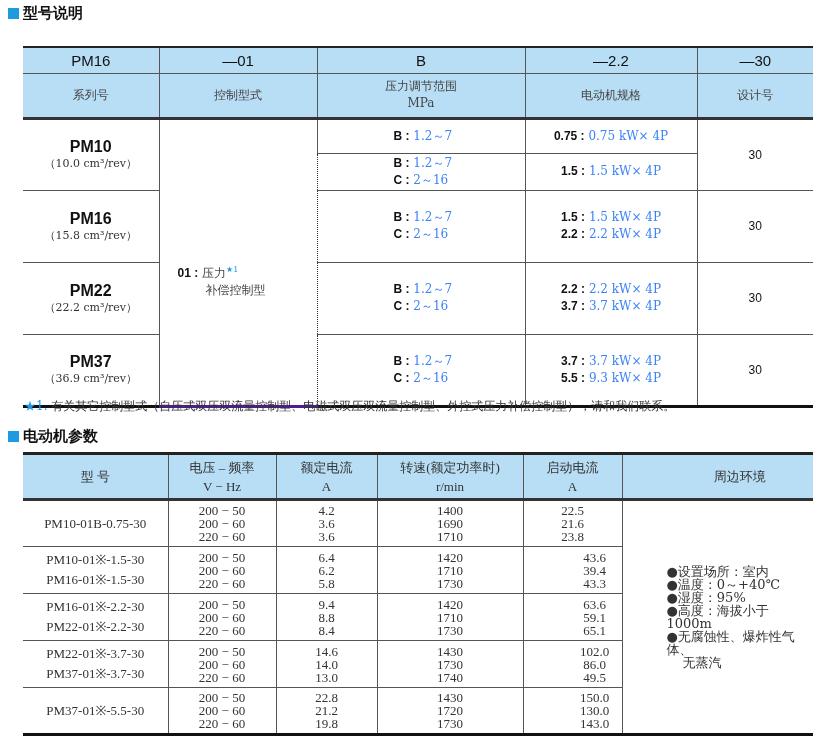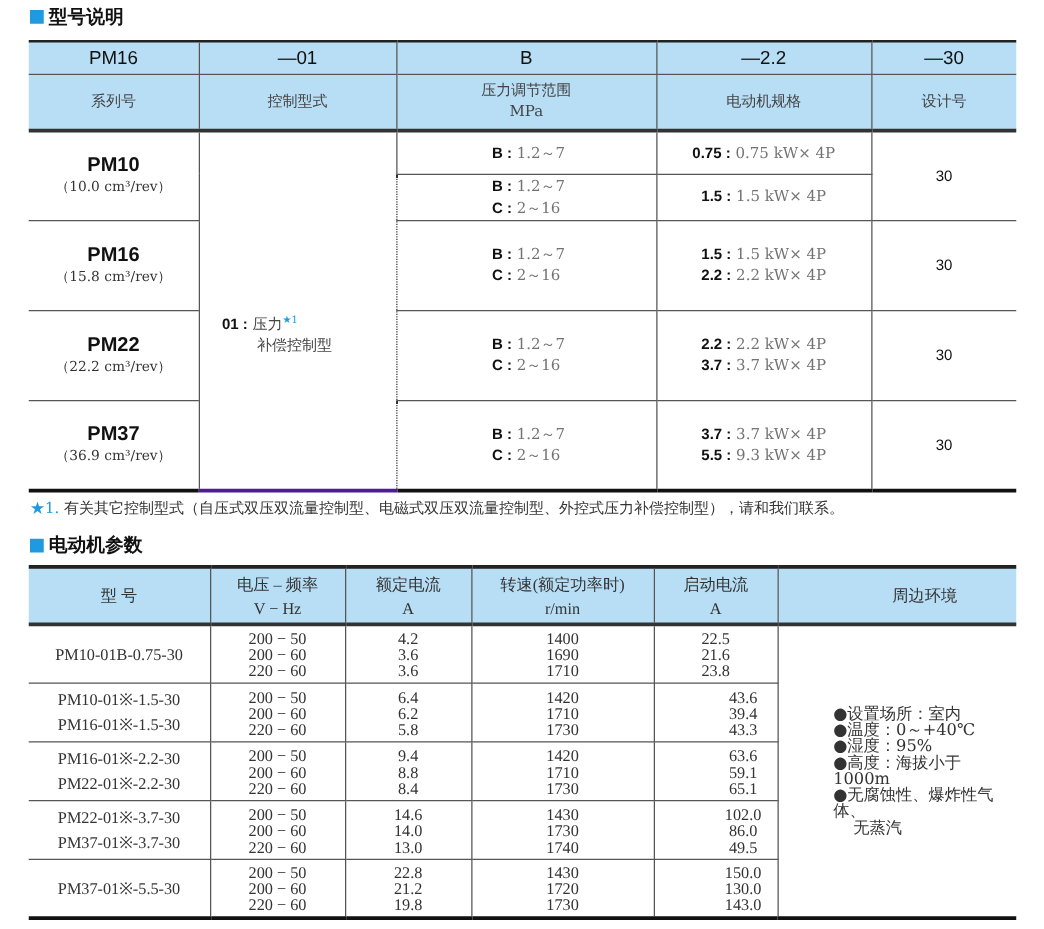--- a/index.html
+++ b/index.html
@@ -1,33 +1,33 @@
 <!DOCTYPE html>
 <html><head>
 <meta charset="utf-8">
 <style>
   * { box-sizing: border-box; margin: 0; padding: 0; }
   body { width: 835px; height: 743px; background: #fff; font-family: "DejaVu Serif", serif; color: #333; position: relative; overflow: hidden; }
-  .section-title { position: absolute; left: 24px; font-family: "DejaVu Sans", sans-serif; font-weight: bold; font-size: 15px; color: #111; display: flex; align-items: center; }
+  .section-title { position: absolute; left: 8px; font-family: "DejaVu Sans", sans-serif; font-weight: bold; font-size: 15px; color: #111; display: flex; align-items: center; }
   .section-title .sq { width: 11px; height: 11px; background: #1e9be0; margin-right: 4px; display: inline-block; }
   table { border-collapse: collapse; position: absolute; left: 23px; table-layout: fixed; }
-  .t1 { top: 32px; width: 790px; }
+  .t1 { top: 46px; width: 790px; }
   .t1 td { text-align: center; vertical-align: middle; }
   .t1 .hdr1 td { background: #b7def5; height: 26px; font-family: "Liberation Sans", sans-serif; font-size: 15px; color: #111; border-top: 2.5px solid #222; border-bottom: 1px solid #555; }
   .t1 .hdr2 td { background: #b7def5; height: 45px; font-size: 12px; color: #444; border-bottom: 3px solid #333; line-height: 17px; }
   .t1 td { border-left: 1px solid #555; border-right: 1px solid #555; }
   .t1 td:first-child { border-left: none; }
   .t1 td:last-child { border-right: none; text-align: center; }
   .t1 .dot-r { border-right: 1px dotted #333; }
   .t1 .dot-l { border-left: 1px dotted #333; }
   .t1 .body td { font-size: 12px; border-bottom: 1px solid #555; }
   .t1 .series b { font-family: "Liberation Sans", sans-serif; font-size: 16px; color: #111; font-weight: bold; display: block; }
   .t1 .series span { font-size: 11px; color: #333; }
   .kv b { font-family: "Liberation Sans", sans-serif; font-weight: bold; color: #111; font-size: 12px; }
-  .kv span { color: #737373; font-family: "DejaVu Serif", serif; font-size: 12px; }
+  .kv span { color: #3b82f6; font-family: "DejaVu Serif", serif; font-size: 12px; }
   .range { text-align: left !important; padding-left: 76px; line-height: 17px; }
   .motor { line-height: 17px; }
   .design { font-family: "Liberation Sans", sans-serif; font-size: 12px; color: #111; }
   .t1 .last td { border-bottom: 3px solid #111; }
   .ctrl { text-align: left !important; padding-left: 18px; padding-top: 40px; font-size: 13px; }
   .ctrl b { font-family: "Liberation Sans", sans-serif; font-weight: bold; color: #111; font-size: 12px; }
   .ctrl .star { color: #1e9be0; font-size: 8px; vertical-align: super; }
   .ctrl .l2 { display: block; padding-left: 28px; color: #444; }
   .note { position: absolute; left: 24px; top: 398px; font-size: 12px; color: #333; }
   .note .star { color: #1e9be0; }

